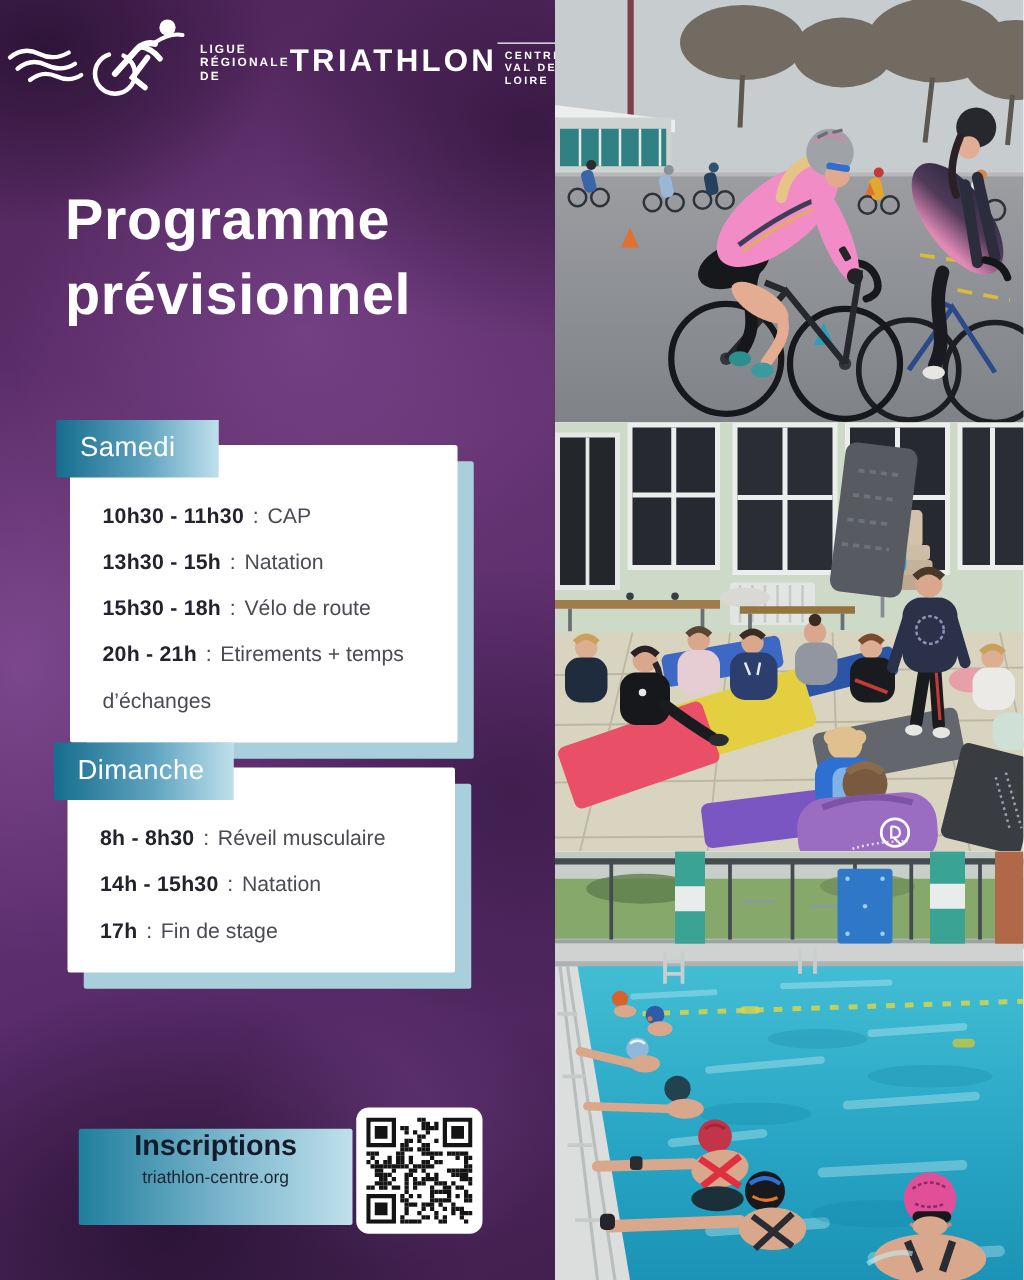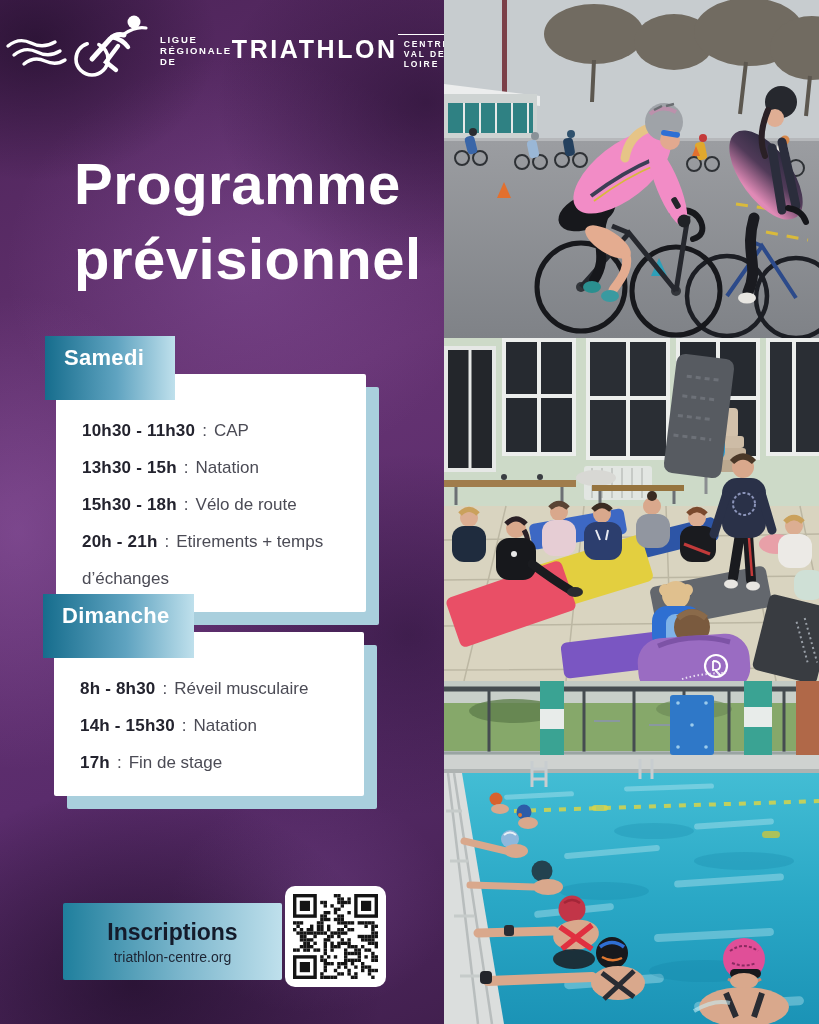--- a/index.html
+++ b/index.html
@@ -30,50 +30,50 @@
   }
   .logo-mark svg { display:block; }
   .logo-org   { font-size:9.5px; font-weight:700; letter-spacing:1.7px; margin-top:2px; }
   .logo-sport { font-size:25px;  font-weight:700; letter-spacing:2.6px; margin-top:1px; }
   .logo-region{ font-size:8.5px; font-weight:700; letter-spacing:1.9px; margin-top:4px;
                 border-top:1.5px solid #fff; padding:4px 6px 0 6px; }
 
   
   .page-title {
     position:absolute; left:52px; top:146px;
-    font-size:58px; font-weight:700; color:#ffffff;
-    line-height:1.3; letter-spacing:.5px;margin-left:22px;
+    font-size:46px; font-weight:700; color:#ffffff;
+    line-height:1.3; letter-spacing:.5px;
   }
 
   
   .section { position:absolute; width:350px; }
   .section-sat { left:45px; top:336px; }
   .section-sun { left:43px; top:594px; }
   .day-tab {
     display:inline-block; position:relative; z-index:2;
-    min-width:130px; padding:9px 24px 29px 19px;
+    min-width:130px; padding:9px 24px 11px 19px;
     background:linear-gradient(90deg, #166d8d 0%, #5fa3c0 55%, #bfe0ec 100%);
-    color:#fff; font-size:22px; font-weight:700; letter-spacing:.3px;
+    color:#fff; font-size:22px; font-weight:400; letter-spacing:.3px;
   }
   .day-card {
     position:relative; z-index:1; margin-top:-26px; margin-left:11px;
     width:310px; background:#ffffff; border-radius:2px;
     box-shadow:13px 13px 0 0 #a9cfdd;
     padding:38px 36px 15px 26px;
   }
   .schedule-row { font-size:17px; line-height:37px; color:#4b4b55; }
   .schedule-row .time { font-weight:700; color:#23232e; letter-spacing:.2px; }
   .schedule-row .sep  { margin:0 7px; }
 
   
   .footer { position:absolute; left:63px; top:886px; width:330px; height:106px; }
   .insc-bar {
     position:absolute; left:0; top:17px; width:219px; height:77px;
     background:linear-gradient(90deg, #1f7f9d 0%, #7db7cd 55%, #bfe0ec 100%);
-    display:flex; flex-direction:column; justify-content:center; align-items:center;
+    display:flex; flex-direction:column; justify-content:flex-start; align-items:center;
     border-radius:2px;
   }
   .insc-label { font-size:23px; font-weight:700; color:#141b2b; }
   .insc-url   { font-size:14px; color:#1d2534; margin-top:3px; }
   .qr-box {
     position:absolute; left:222px; top:0; width:101px; height:101px;
     background:#ffffff; border-radius:10px; padding:8px;
   }
   .qr-box svg { display:block; width:100%; height:100%; }
 

